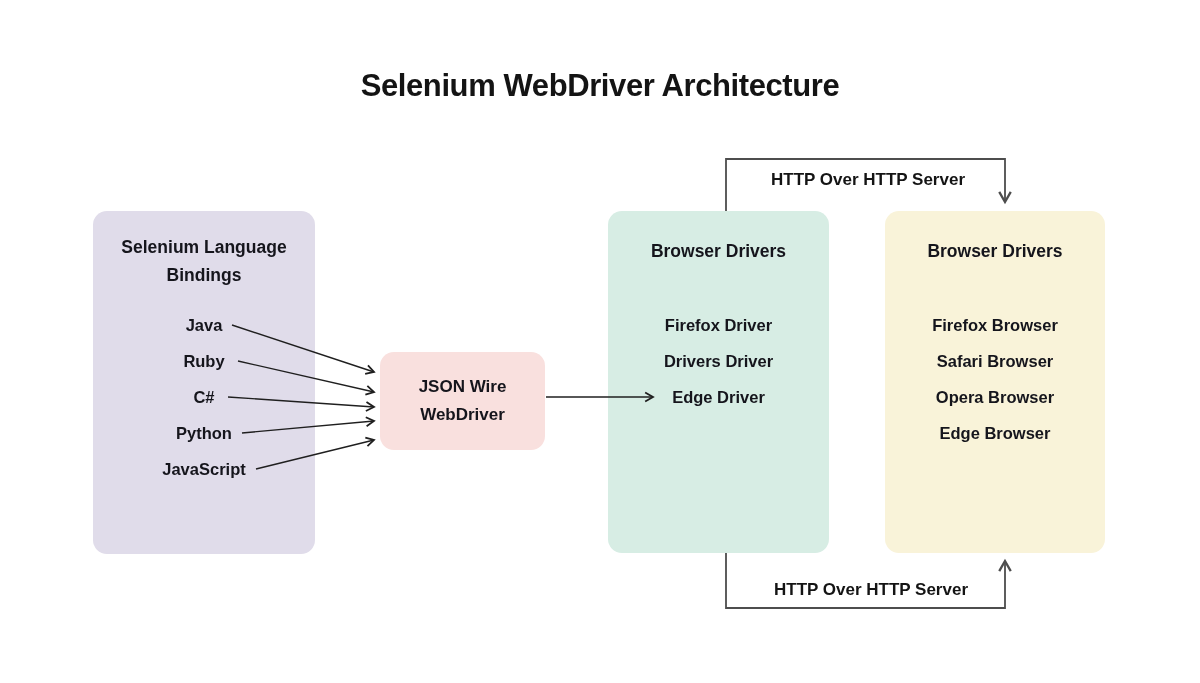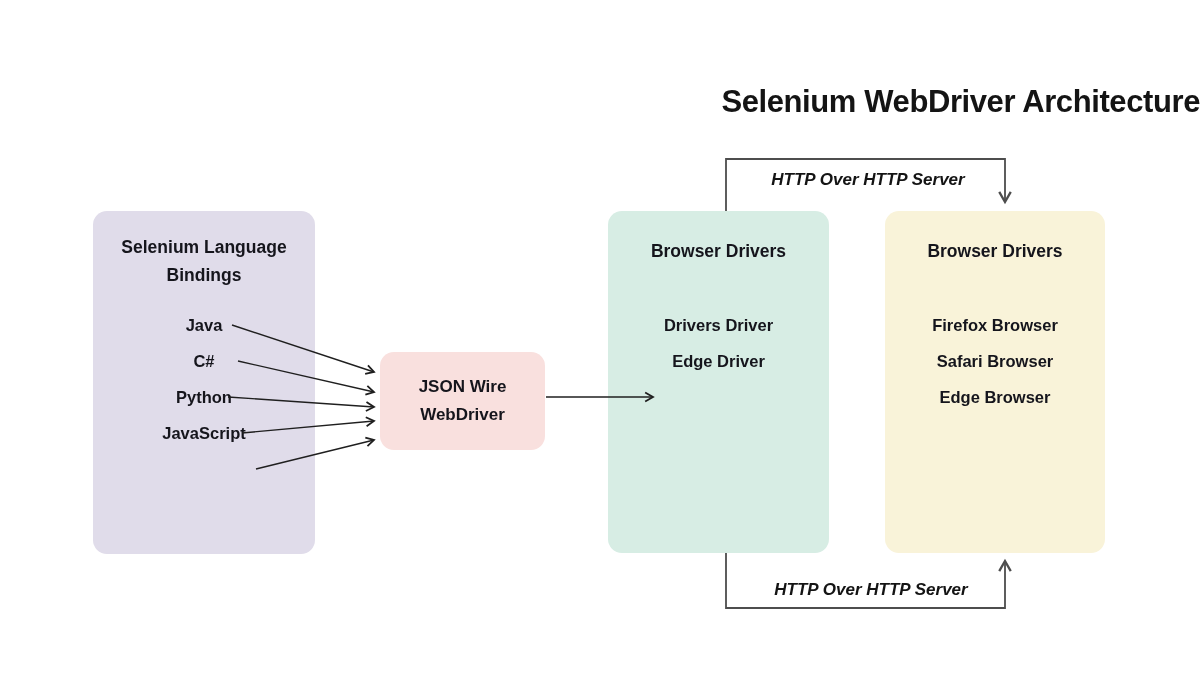--- a/index.html
+++ b/index.html
@@ -9,42 +9,42 @@
     --browsers-bg:#F9F3D9;
     --line-gray:#4d4d4d;
     --arrow-dark:#1f1f1f;
     --text-dark:#16161d;
   }
   *{margin:0;padding:0;box-sizing:border-box;}
   html,body{width:1200px;height:683px;background:#ffffff;overflow:hidden;
     font-family:"Liberation Sans","DejaVu Sans",sans-serif;color:var(--text-dark);}
   .canvas{position:relative;width:1200px;height:683px;background:#ffffff;}
 
-  .diagram-title{position:absolute;left:0;top:68px;width:1200px;text-align:right;
-    font-size:31px;font-weight:700;letter-spacing:-0.4px;color:#141414;margin-top:16px;}
+  .diagram-title{position:absolute;left:0;top:68px;width:1200px;text-align:center;
+    font-size:31px;font-weight:700;letter-spacing:-0.4px;color:#141414;}
 
   .box{position:absolute;border-radius:14px;}
   .box-bindings{left:93px;top:211px;width:222px;height:343px;background:var(--bindings-bg);}
   .box-protocol{left:380px;top:352px;width:165px;height:98px;background:var(--protocol-bg);
     display:flex;flex-direction:column;justify-content:center;align-items:center;}
   .box-drivers{left:608px;top:211px;width:221px;height:342px;background:var(--drivers-bg);}
   .box-browsers{left:885px;top:211px;width:220px;height:342px;background:var(--browsers-bg);}
 
   .box-header{position:absolute;left:0;top:26px;width:100%;text-align:center;
     font-size:17.5px;font-weight:700;line-height:28px;color:#15151c;}
   .box-header.two-line{top:22px;padding:0 20px;}
 
   .item-list{position:absolute;left:0;top:96px;width:100%;}
   .item{height:36px;line-height:36px;text-align:center;font-size:16.5px;font-weight:700;
     color:#15151c;}
 
   .protocol-line{font-size:17px;font-weight:700;line-height:28px;color:#15151c;text-align:center;}
 
   .connector-label{position:absolute;font-size:17px;font-weight:700;color:#141414;
-    white-space:nowrap;transform:translateX(-50%);font-style:italic;}
+    white-space:nowrap;transform:translateX(-50%);}
   .connector-label.top{left:868px;top:170px;}
   .connector-label.bottom{left:871px;top:580px;}
 
   svg.overlay{position:absolute;left:0;top:0;width:1200px;height:683px;pointer-events:none;}
   .ln-dark{stroke:var(--arrow-dark);stroke-width:1.4;fill:none;}
   .ln-gray{stroke:var(--line-gray);stroke-width:1.8;fill:none;}
   .mk-dark{stroke:var(--arrow-dark);stroke-width:1.6;fill:none;}
   .mk-gray{stroke:var(--line-gray);stroke-width:1.6;fill:none;}
 </style>
 </head>
@@ -54,44 +54,47 @@
 
   <div class="diagram-title">Selenium WebDriver Architecture</div>
 
   <div class="box box-bindings">
     <div class="box-header two-line">
       <div>Selenium Language</div>
       <div>Bindings</div>
     </div>
     <div class="item-list">
       <div class="item">Java</div>
+      <div class="item">Ruby</div>
       <div class="item">C#</div>
       <div class="item">Python</div>
       <div class="item">JavaScript</div>
     </div>
   </div>
 
   <div class="box box-protocol">
     <div class="protocol-line">JSON Wire</div>
     <div class="protocol-line">WebDriver</div>
   </div>
 
   <div class="box box-drivers">
     <div class="box-header">Browser Drivers</div>
     <div class="item-list">
+      <div class="item">Firefox Driver</div>
       <div class="item">Drivers Driver</div>
       <div class="item">Edge Driver</div>
     </div>
   </div>
 
   <div class="box box-browsers">
     <div class="box-header">Browser Drivers</div>
     <div class="item-list">
       <div class="item">Firefox Browser</div>
       <div class="item">Safari Browser</div>
+      <div class="item">Opera Browser</div>
       <div class="item">Edge Browser</div>
     </div>
   </div>
 
   <div class="connector-label top">HTTP Over HTTP Server</div>
   <div class="connector-label bottom">HTTP Over HTTP Server</div>
 
   <svg class="overlay" viewBox="0 0 1200 683">
     <defs>
       <marker id="arrowDark" viewBox="0 0 10 10" refX="8" refY="5" markerWidth="8" markerHeight="8" orient="auto-start-reverse">

